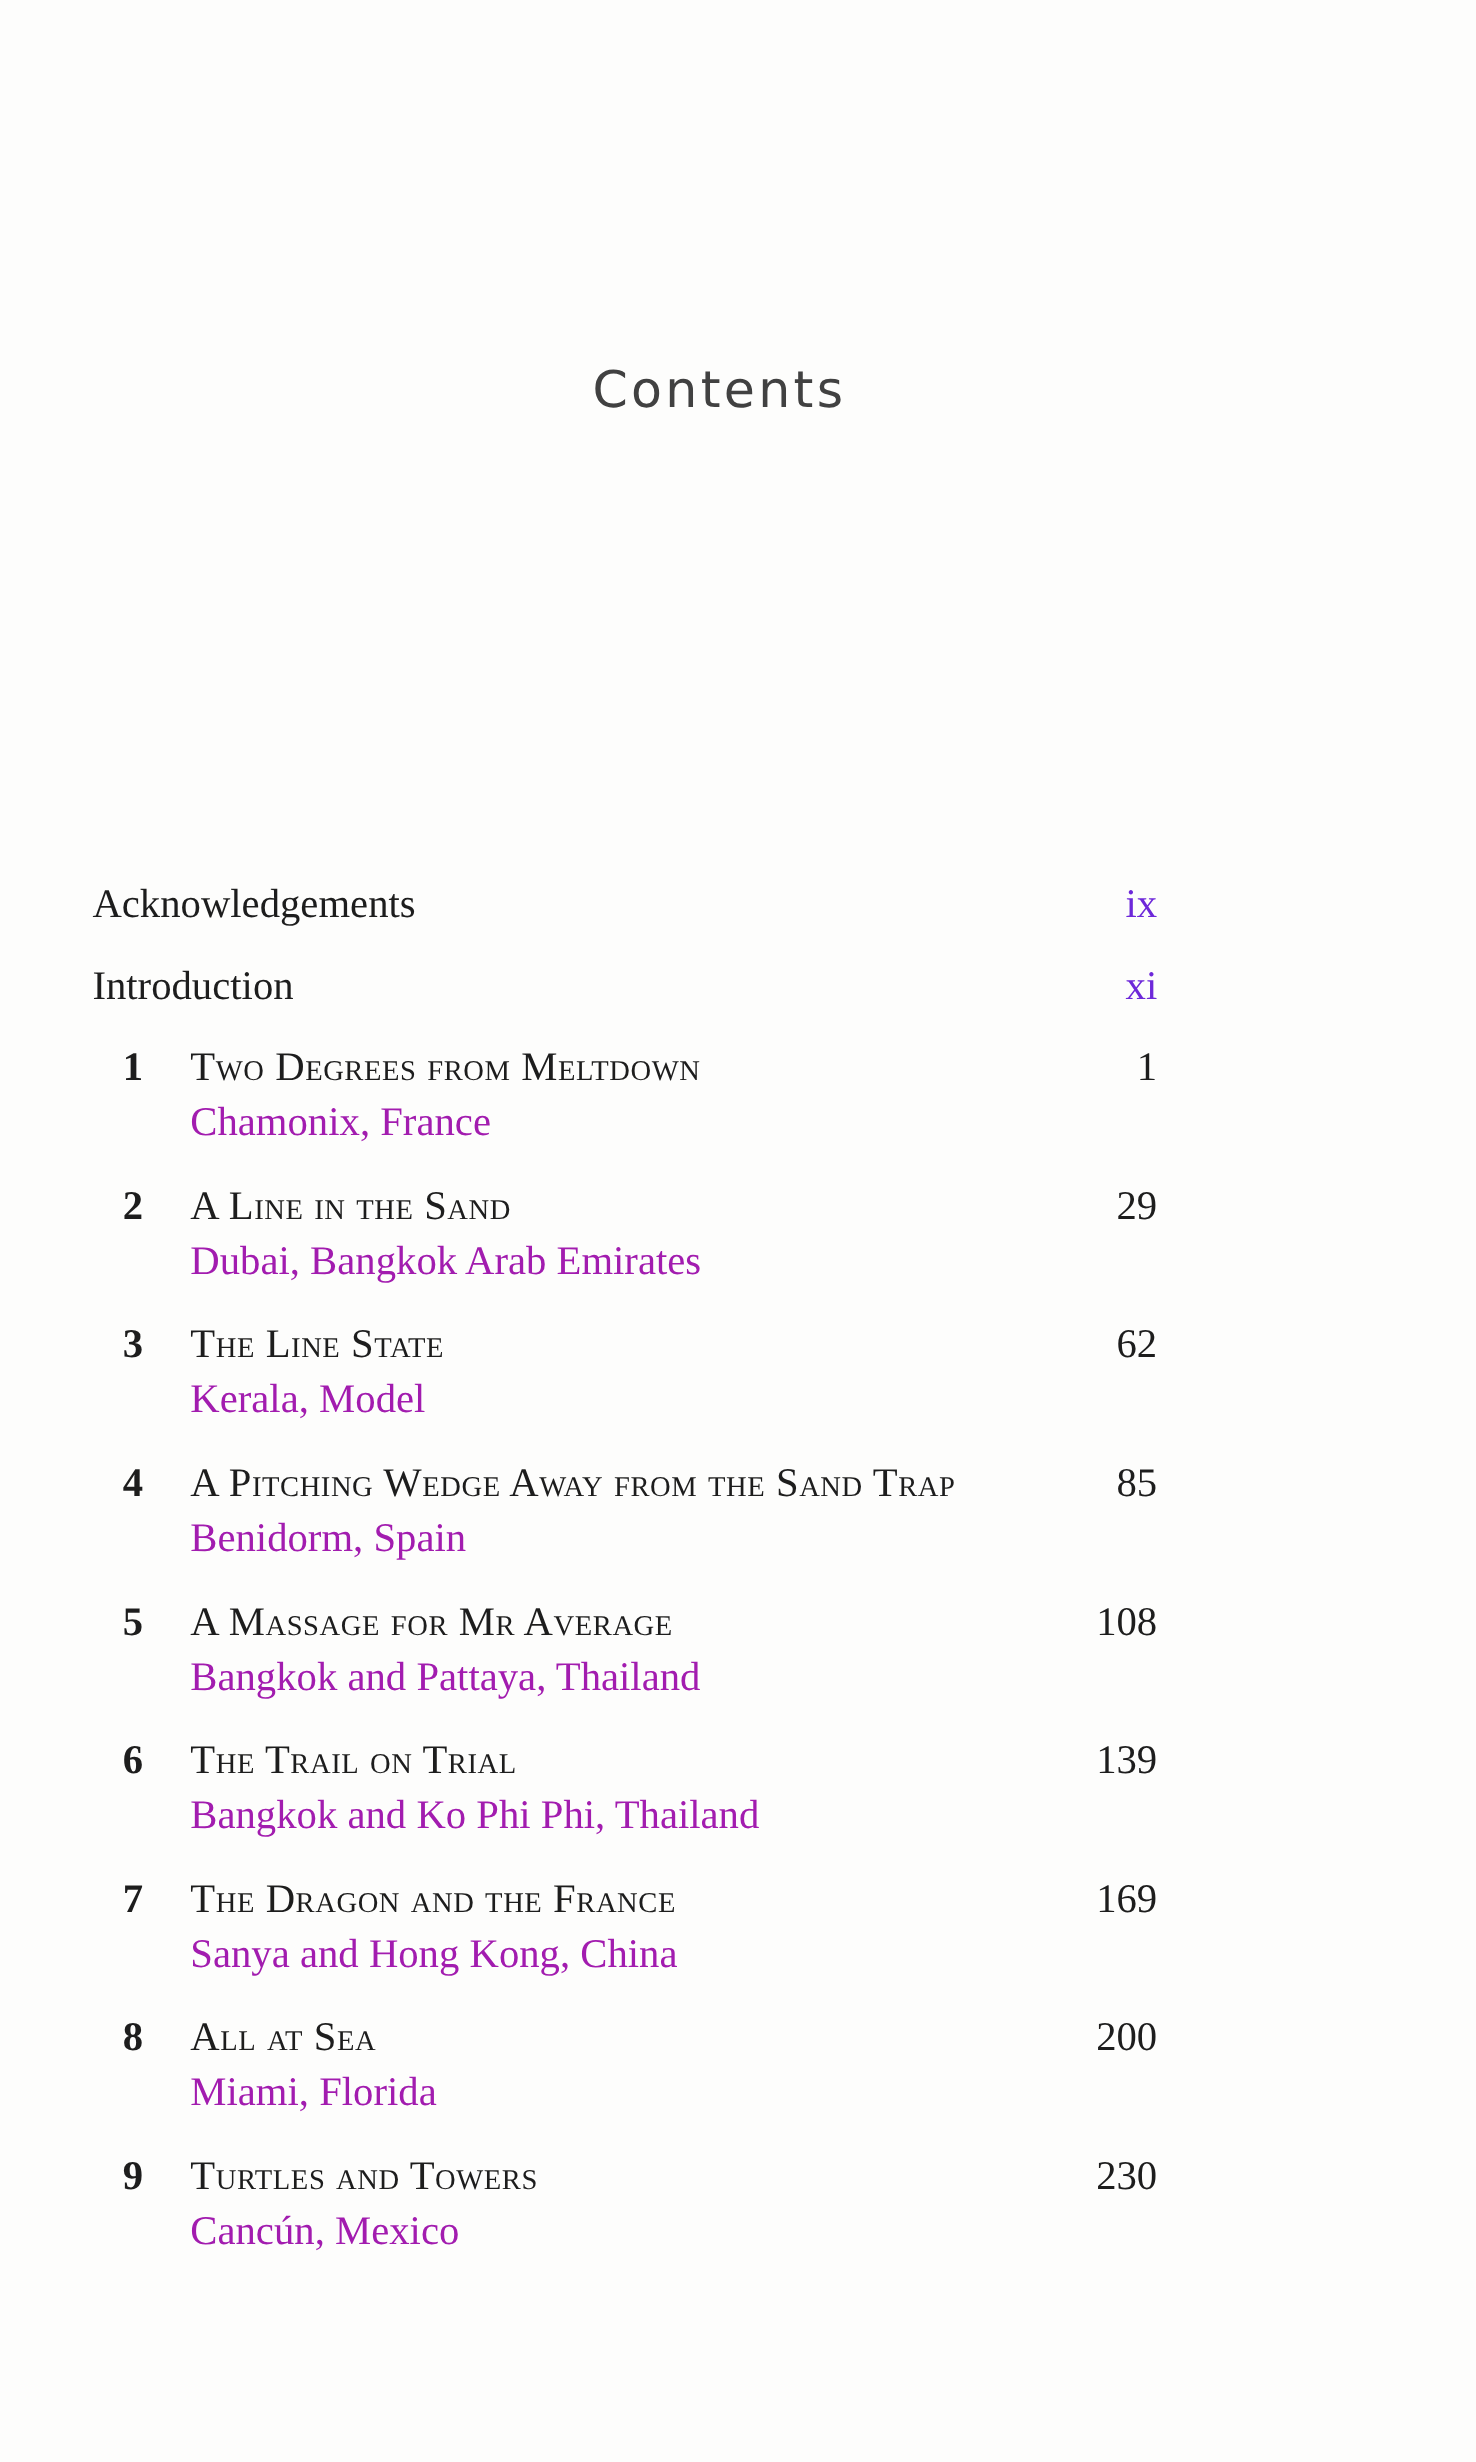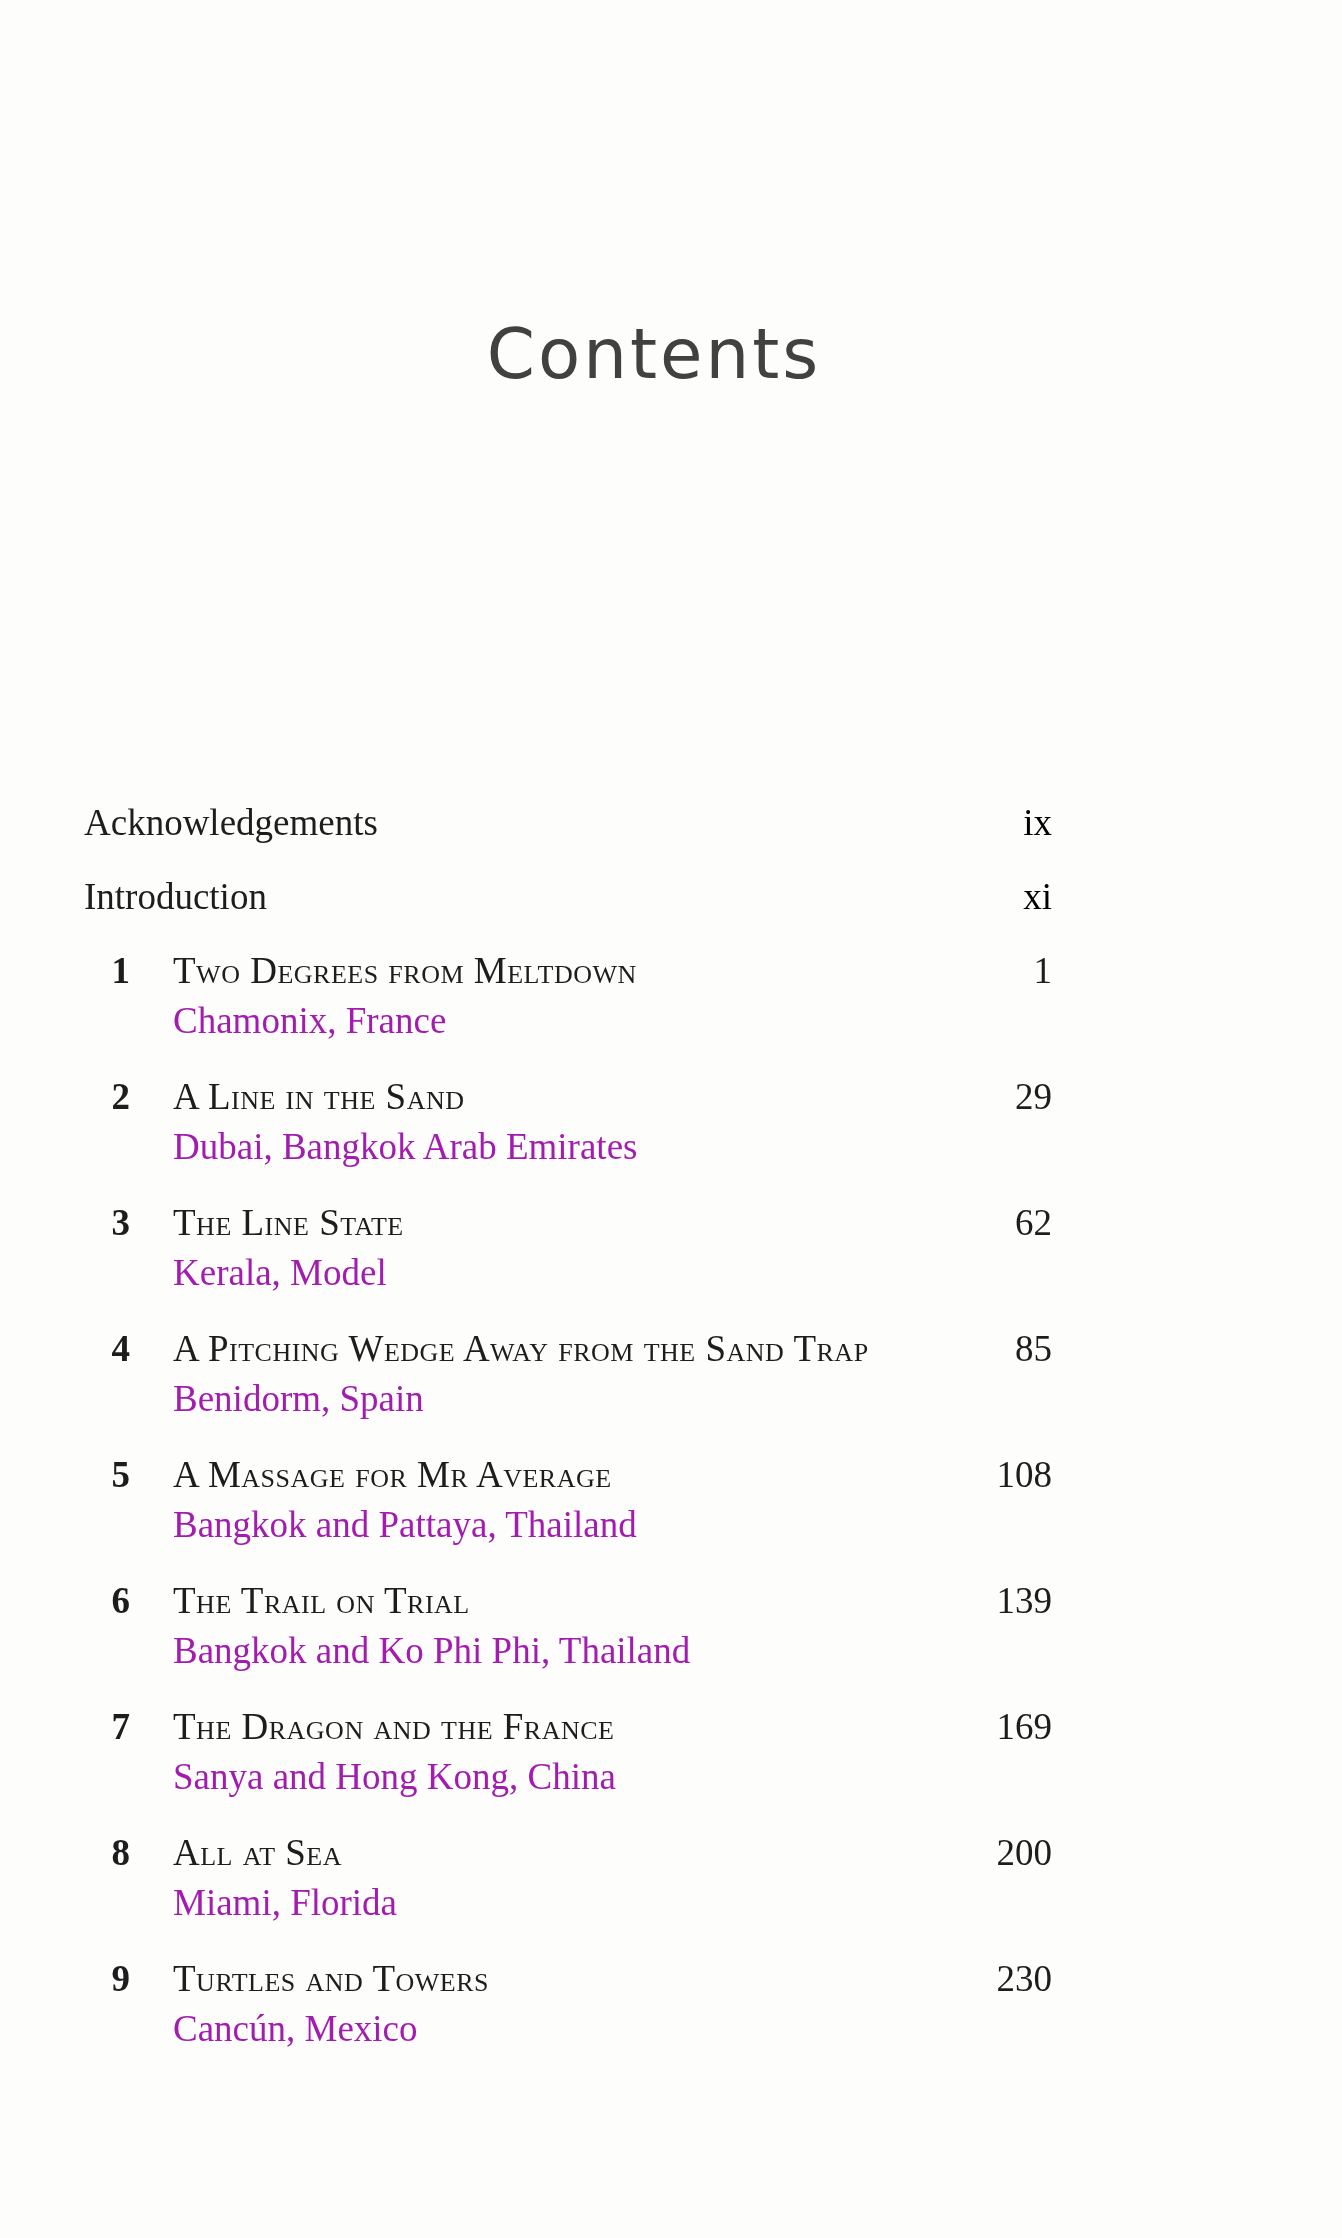--- a/index.html
+++ b/index.html
@@ -18,39 +18,39 @@
     overflow: hidden;
     box-sizing: border-box;
     padding-top: 308px;
   }
   .book-title {
     width: 968px;
     margin: 0 0 0 170px;
     text-align: center;
     font-family: "DejaVu Sans", sans-serif;
     font-weight: 400;
-    font-size: 69px;
+    font-size: 46px;
     letter-spacing: 3px;
     color: #414141;
     line-height: 92px;
   }
   .toc {
     margin: 398px 0 0 84px;
     width: 968px;
     font-size: 37px;
     line-height: 50px;
   }
   .front-row {
     display: flex;
     justify-content: space-between;
     align-items: baseline;
     margin-bottom: 24px;
   }
   .front-label { color: #1d1d1d; }
-  .front-page { color: #000000; }
+  .front-page { color: #6d28d9; }
   .chapter {
     display: flex;
     margin-bottom: 26px;
   }
   .chapter .num {
     width: 46px;
     flex: 0 0 46px;
     text-align: right;
     font-weight: 600;
   }

